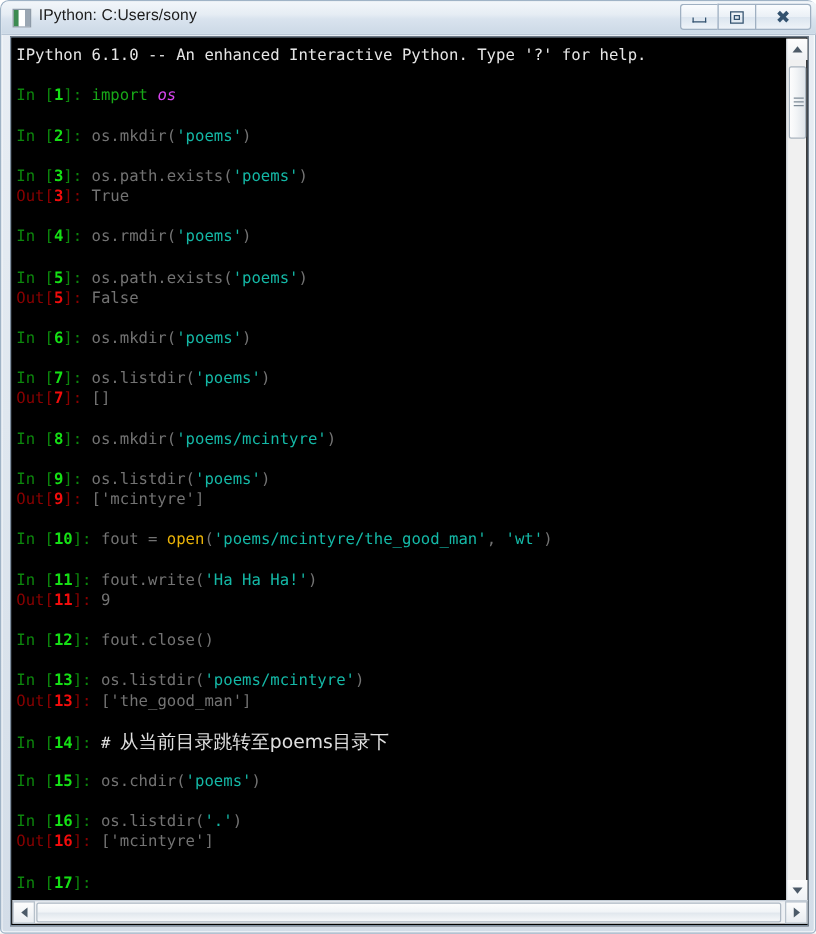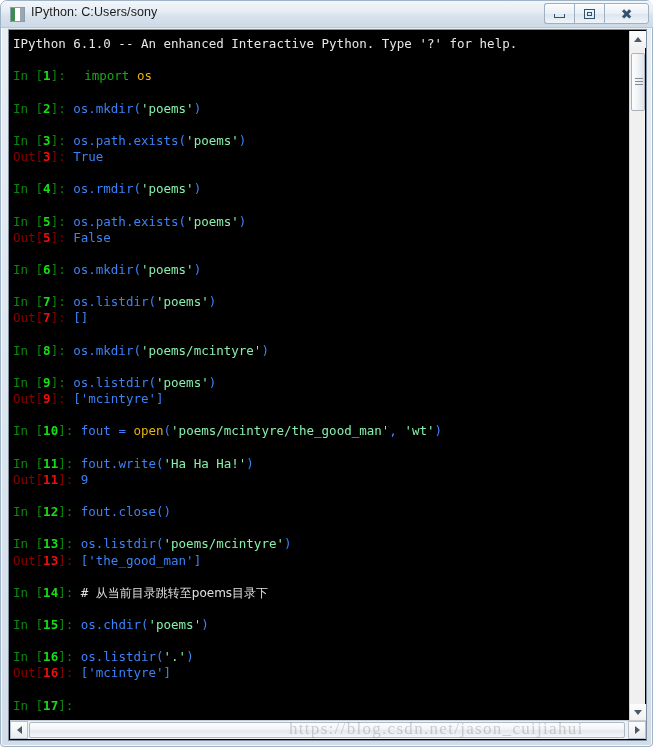--- a/index.html
+++ b/index.html
@@ -143,27 +143,27 @@
     color: #e8e8e8;
   }
   .blank { height: 16.15px; }
 
   
   .banner   { color: #e6e6e6; }
   .in-lbl   { color: #0c860c; margin-top: 28px; }
   .in-num   { color: #15e015; font-weight: bold; }
   .out-lbl  { color: #8a0000; margin-top: 16px; }
   .out-num  { color: #f20c0c; font-weight: bold; }
-  .code     { color: #3b82f6; }
-  .str      { color: #86efac; margin-top: 47px; }
-  .kw       { color: #18a818; margin-left: 11px; }
-  .mod      { color: #eab308; }
+  .code     { color: #737373; }
+  .str      { color: #14b8a6; margin-top: 47px; }
+  .kw       { color: #18a818; }
+  .mod      { color: #d946ef; font-style: italic; }
   .fn       { color: #eab308; }
   .comment  { color: #e0e0e0; }
-  .cjk      { font-family: "DejaVu Sans", sans-serif; font-size: 12px; }
+  .cjk      { font-family: "DejaVu Sans", sans-serif; font-size: 15px; }
 
   
   #vscroll {
     position: absolute;
     right: 1px; top: 1px;
     width: 16px;
     height: 690px;
     background: #f0f0f0;
     border-left: 1px solid #cfd6dd;
     box-sizing: border-box;
@@ -343,15 +343,14 @@
       </div>
       <div id="hthumb"></div>
       <div id="hsb-right">
         <span class="arrow-right"></span>
       </div>
     </div>
 
     <div id="resize-grip"></div>
   </div>
 
-  <div id="watermark">https://blog.csdn.net/jason_cuijiahui</div>
 
 </div>
 
 </body></html>

